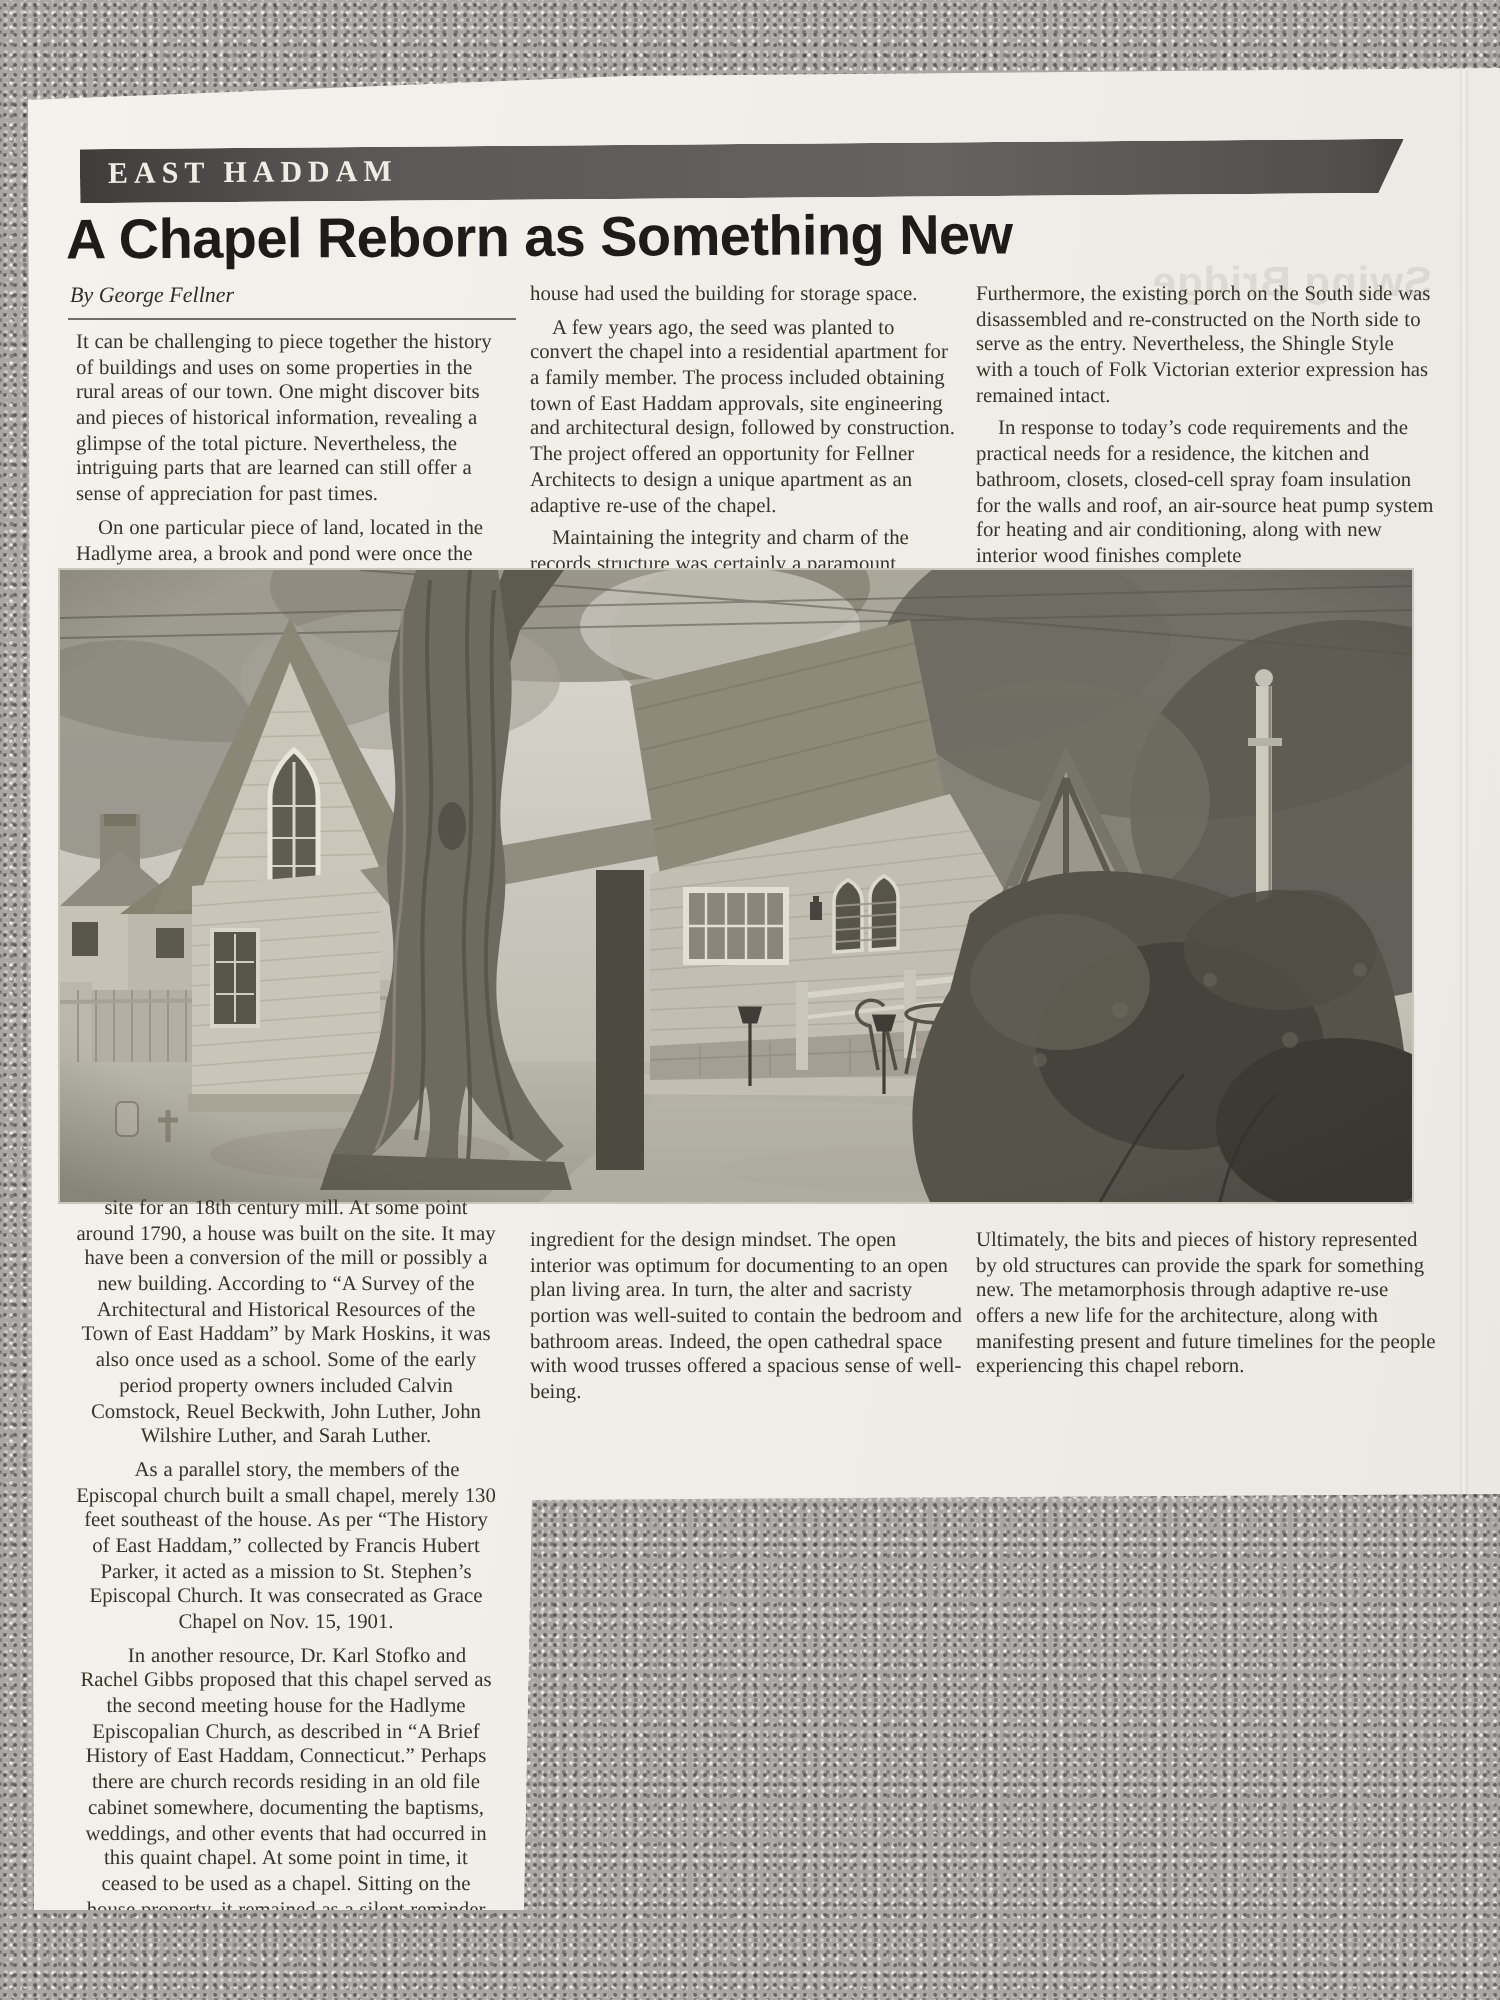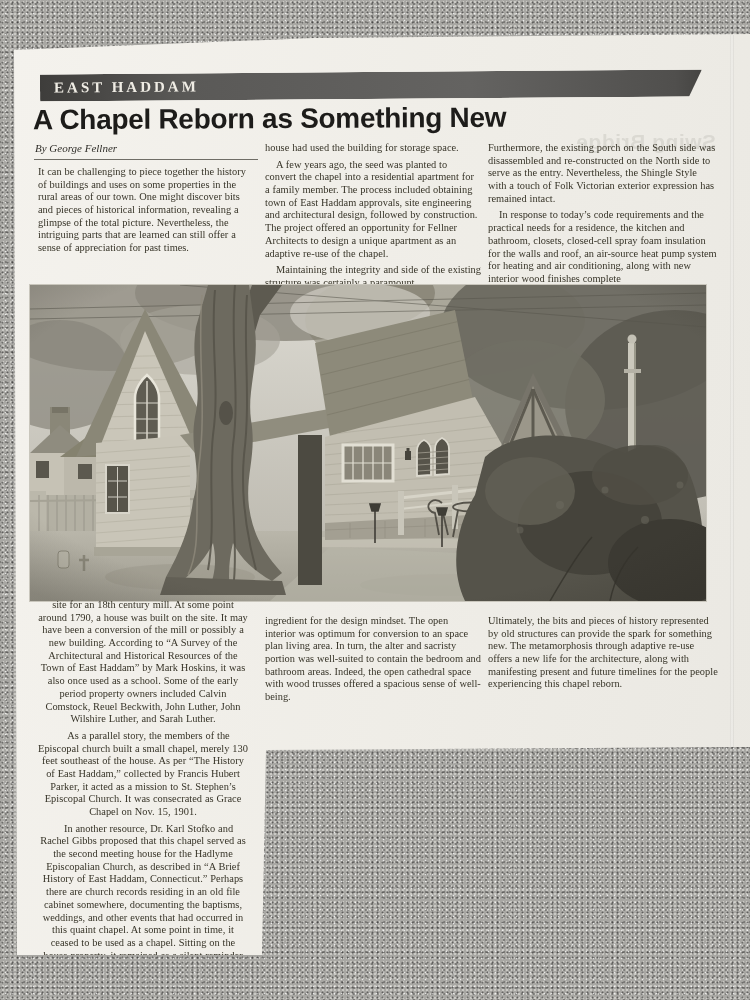--- a/index.html
+++ b/index.html
@@ -52,25 +52,26 @@
     <div class="ghost">Swing Bridge</div>
     <div class="banner">
       <span>EAST HADDAM</span>
     </div>
     <h1 class="headline">A Chapel Reborn as Something New</h1>
     <div class="byline">By George Fellner</div>
     <div class="byline-rule"></div>
 
     <div class="col c1t">
         <p>It can be challenging to piece together the history of buildings and uses on some properties in the rural areas of our town. One might discover bits and pieces of historical information, revealing a glimpse of the total picture. Nevertheless, the intriguing parts that are learned can still offer a sense of appreciation for past times.</p>
+        <p>On one particular piece of land, located in the Hadlyme area, a brook and pond were once the</p>
       </div>
     <div class="col c2t">
         <p>house had used the building for storage space.</p>
         <p>A few years ago, the seed was planted to convert the chapel into a residential apartment for a family member. The process included obtaining town of East Haddam approvals, site engineering and architectural design, followed by construction.  The project offered an opportunity for Fellner Architects to design a unique apartment as an adaptive re-use of the chapel.</p>
-        <p>Maintaining the integrity and side of the existing structure was certainly a paramount</p>
+        <p>Maintaining the integrity and charm of the records structure was certainly a paramount</p>
       </div>
     <div class="col c3t">
         <p>Furthermore, the existing porch on the South side was disassembled and re-constructed on the North side to serve as the entry. Nevertheless, the Shingle Style with a touch of Folk Victorian exterior expression has remained intact.</p>
         <p>In response to today’s code requirements and the practical needs for a residence, the kitchen and bathroom, closets, closed-cell spray foam insulation for the walls and roof, an air-source heat pump system for heating and air conditioning, along with new interior wood finishes complete</p>
       </div>
 
     <div class="photo" aria-label="Black-and-white photograph of the former chapel: a shingled, steep-gabled building with a pointed-arch window, a timber-framed entry porch, a large gnarled tree trunk in the foreground, garden lights, a small bistro table, a stockade fence and neighboring houses among trees.">
       <svg viewBox="0 0 676 316" preserveAspectRatio="none">
         <defs>
           <linearGradient id="sky" x1="0" y1="0" x2="0" y2="1">
@@ -350,21 +351,21 @@
         <rect x="0" y="0" width="676" height="316" fill="url(#vig)"></rect>
       </svg>
     </div>
 
     <div class="col c1b">
         <p>site for an 18th century mill. At some point around 1790, a house was built on the site. It may have been a conversion of the mill or possibly a new building. According to “A Survey of the Architectural and Historical Resources of the Town of East Haddam” by Mark Hoskins, it was also once used as a school. Some of the early period property owners included Calvin Comstock, Reuel Beckwith, John Luther, John Wilshire Luther, and Sarah Luther.</p>
         <p>As a parallel story, the members of the Episcopal church built a small chapel, merely 130 feet southeast of the house. As per “The History of East Haddam,” collected by Francis Hubert Parker, it acted as a mission to St. Stephen’s Episcopal Church. It was consecrated as Grace Chapel on Nov. 15, 1901.</p>
         <p>In another resource, Dr. Karl Stofko and Rachel Gibbs proposed that this chapel served as the second meeting house for the Hadlyme Episcopalian Church, as described in “A Brief History of East Haddam, Connecticut.” Perhaps there are church records residing in an old file cabinet somewhere, documenting the baptisms, weddings, and other events that had occurred in this quaint chapel. At some point in time, it ceased to be used as a chapel. Sitting on the house property, it remained as a silent reminder of a past era. The present owner of the</p>
       </div>
     <div class="col c2b">
-        <p>ingredient for the design mindset. The open interior was optimum for conversion to an space plan living area. In turn, the alter and sacristy portion was well-suited to contain the bedroom and bathroom areas. Indeed, the open cathedral space with wood trusses offered a spacious sense of well-being.</p>
+        <p>ingredient for the design mindset. The open interior was optimum for documenting to an open plan living area. In turn, the alter and sacristy portion was well-suited to contain the bedroom and bathroom areas. Indeed, the open cathedral space with wood trusses offered a spacious sense of well-being.</p>
       </div>
     <div class="col c3b">
         <p>Ultimately, the bits and pieces of history represented by old structures can provide the spark for something new. The metamorphosis through adaptive re-use offers a new life for the architecture, along with manifesting present and future timelines for the people experiencing this chapel reborn.</p>
       </div>
 
     <div class="fold"></div>
   </div>
 </div>
 
 </body></html>

